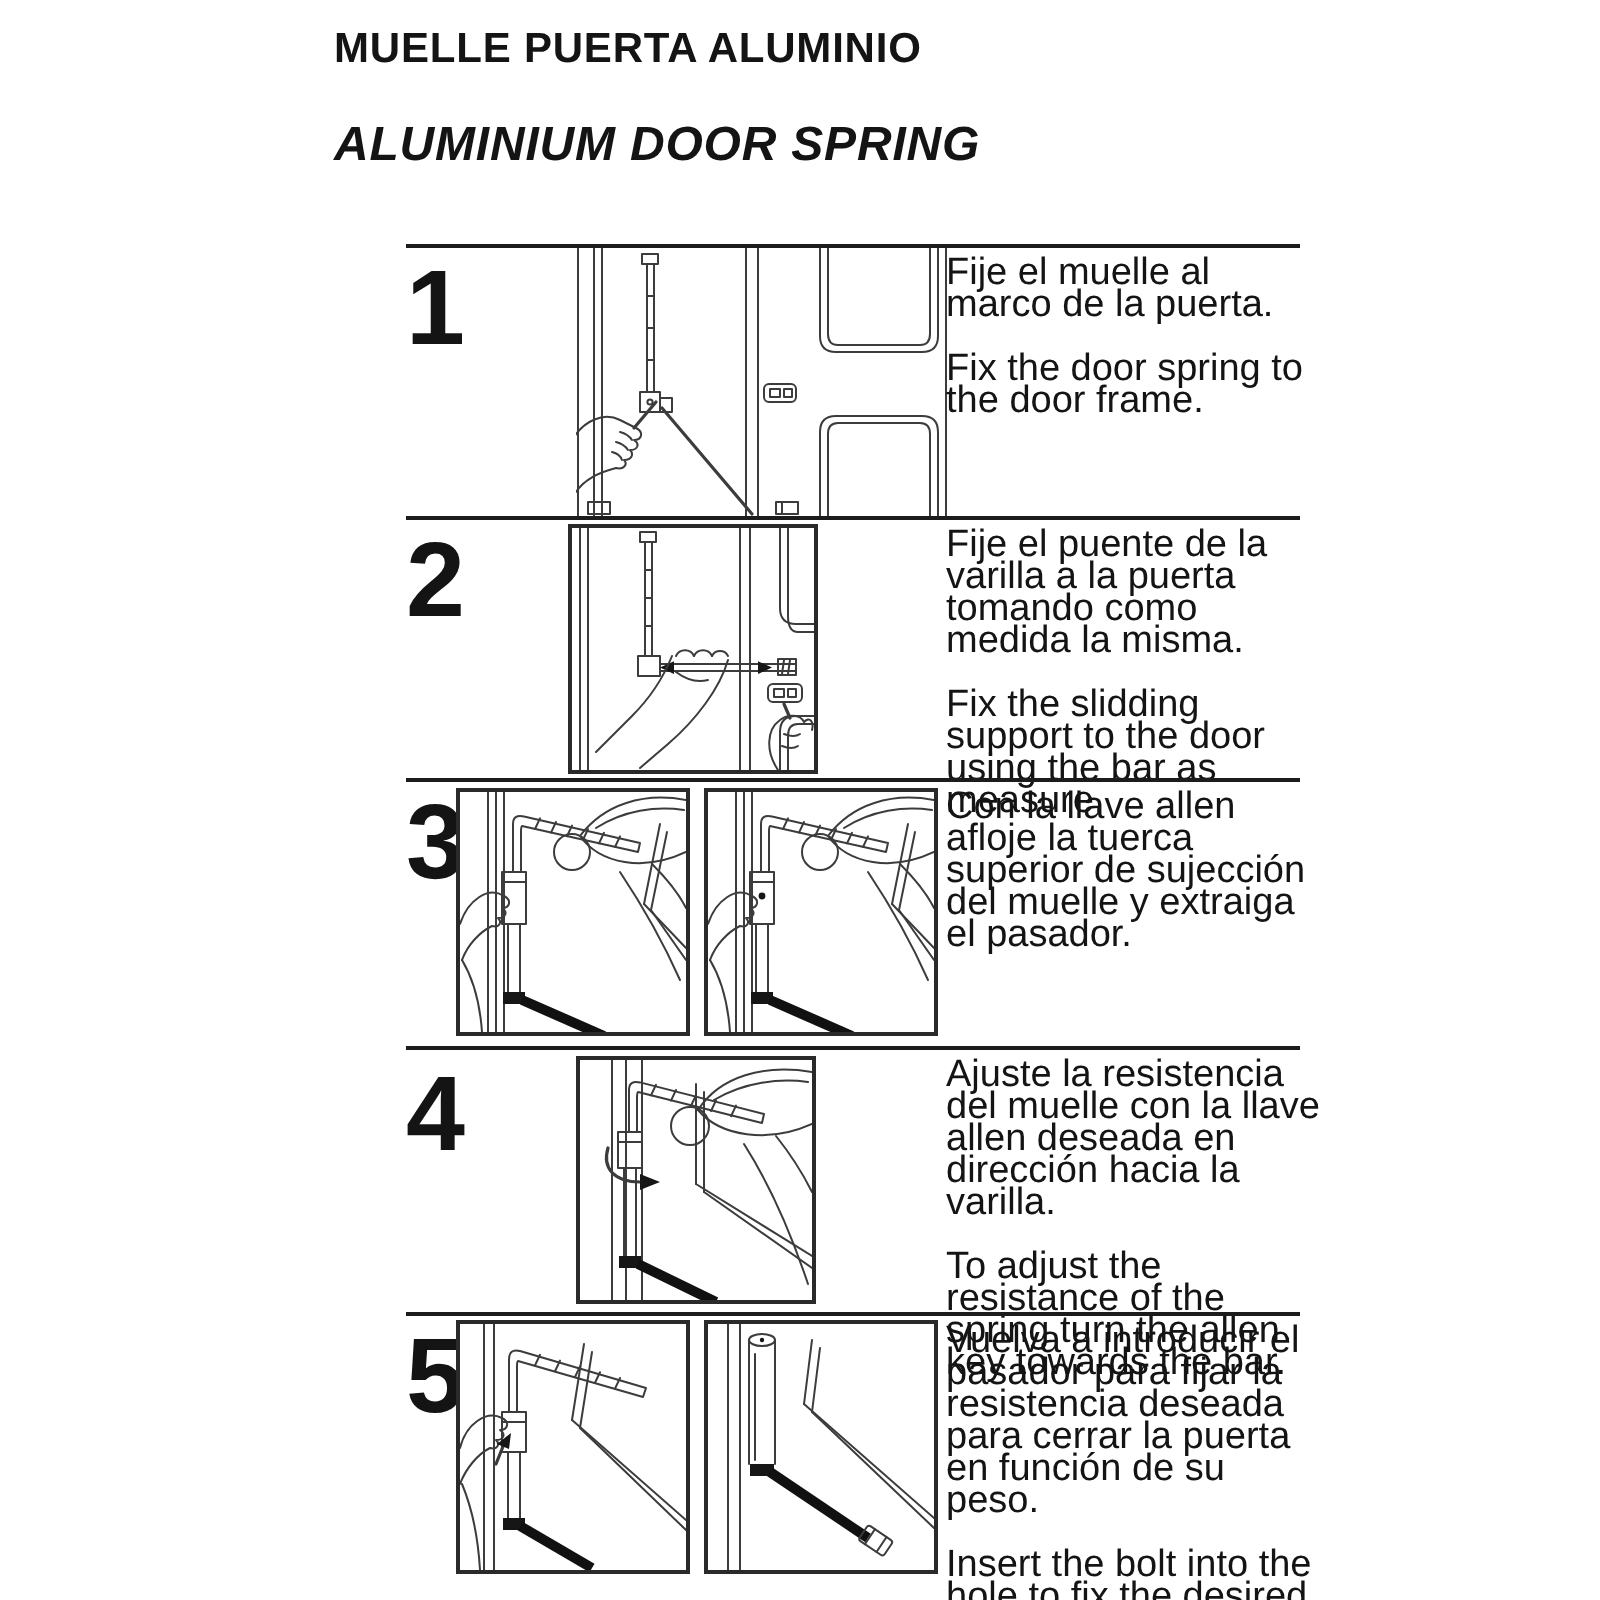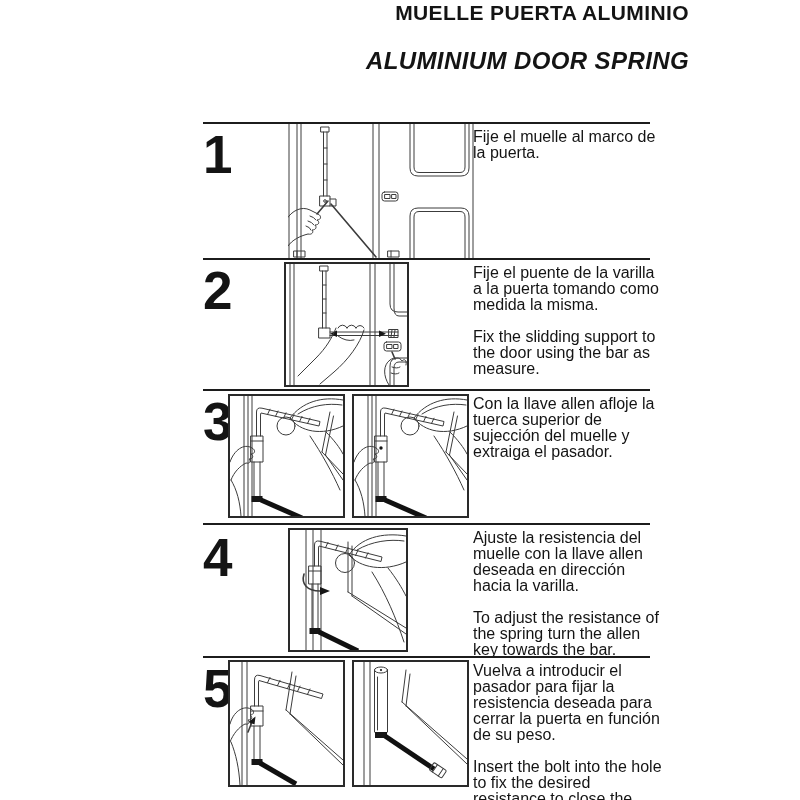--- a/index.html
+++ b/index.html
@@ -4,21 +4,21 @@
 <style>
   * { margin:0; padding:0; box-sizing:border-box; }
   html,body { background:#fff; }
   body {
     width:800px; height:800px;
     font-family:"Liberation Sans", sans-serif;
     color:#141414;
   }
   .sheet { position:relative; width:800px; height:800px; background:#ffffff; overflow:hidden; }
 
-  .titles { position:absolute; left:167px; top:0; width:522px; text-align:right; }
+  .titles { position:absolute; left:167px; top:12px; width:522px; text-align:left; }
   .title  { font-size:21px; font-weight:bold; line-height:26px; letter-spacing:.4px; }
   .subtitle { margin-top:21px; font-size:24px; font-weight:bold; font-style:italic; letter-spacing:.4px; }
 
   .step { position:absolute; left:203px; width:447px; border-top:2px solid #1c1c1c; }
   .s1 { top:122px; height:136px; }
   .s2 { top:258px; height:131px; }
   .s3 { top:389px; height:134px; }
   .s4 { top:523px; height:133px; }
   .s5 { top:656px; height:144px; }
 
@@ -40,21 +40,21 @@
   .fig svg .med   { stroke-width:1.6; }
 
   .fig1  { left:85px;  top:0;   width:187px; height:134px; }
   .fig2  { left:81px;  top:2px; width:125px; height:125px; }
   .fig3a { left:25px;  top:3px; width:117px; height:124px; }
   .fig3b { left:149px; top:3px; width:117px; height:124px; }
   .fig4  { left:85px;  top:3px; width:120px; height:124px; }
   .fig5a { left:25px;  top:2px; width:117px; height:127px; }
   .fig5b { left:149px; top:2px; width:117px; height:127px; }
 
-  .txt { position:absolute; left:270px; top:5px; width:189px; font-size:16px; line-height:16px; }
+  .txt { position:absolute; left:270px; top:5px; width:189px; font-size:19px; line-height:16px; }
   .txt p + p { margin-top:16px; }
 </style>
 </head>
 <body>
 
 <div class="sheet">
 
   <div class="titles">
     <div class="title">
       <span>MUELLE PUERTA ALUMINIO</span><br>
@@ -95,20 +95,21 @@
         <path d="M122,134 V92 Q122,84 130,84 H173 Q181,84 181,92 V134"></path>
         <path d="M126,134 V93 Q126,87.5 131,87.5 H172 Q177,87.5 177,93 V134"></path>
         <rect x="6" y="127" width="11" height="6"></rect>
         <line x1="9" y1="127" x2="9" y2="133"></line>
         <rect x="100" y="127" width="11" height="6"></rect>
         <line x1="103" y1="127" x2="103" y2="133"></line>
       </svg>
     </figure>
     <div class="txt">
       <p>Fije el muelle al marco de la puerta.</p>
+      <p>Fix the door spring to the door frame.</p>
     </div>
   </section>
 
   <section class="step s2">
     <div class="num">2</div>
     <figure class="fig fig2 boxed">
       <svg viewBox="0 0 121 121">
         <line x1="4" y1="0" x2="4" y2="121"></line>
         <line x1="8" y1="0" x2="8" y2="121"></line>
         <rect x="34" y="2" width="8" height="5"></rect>

